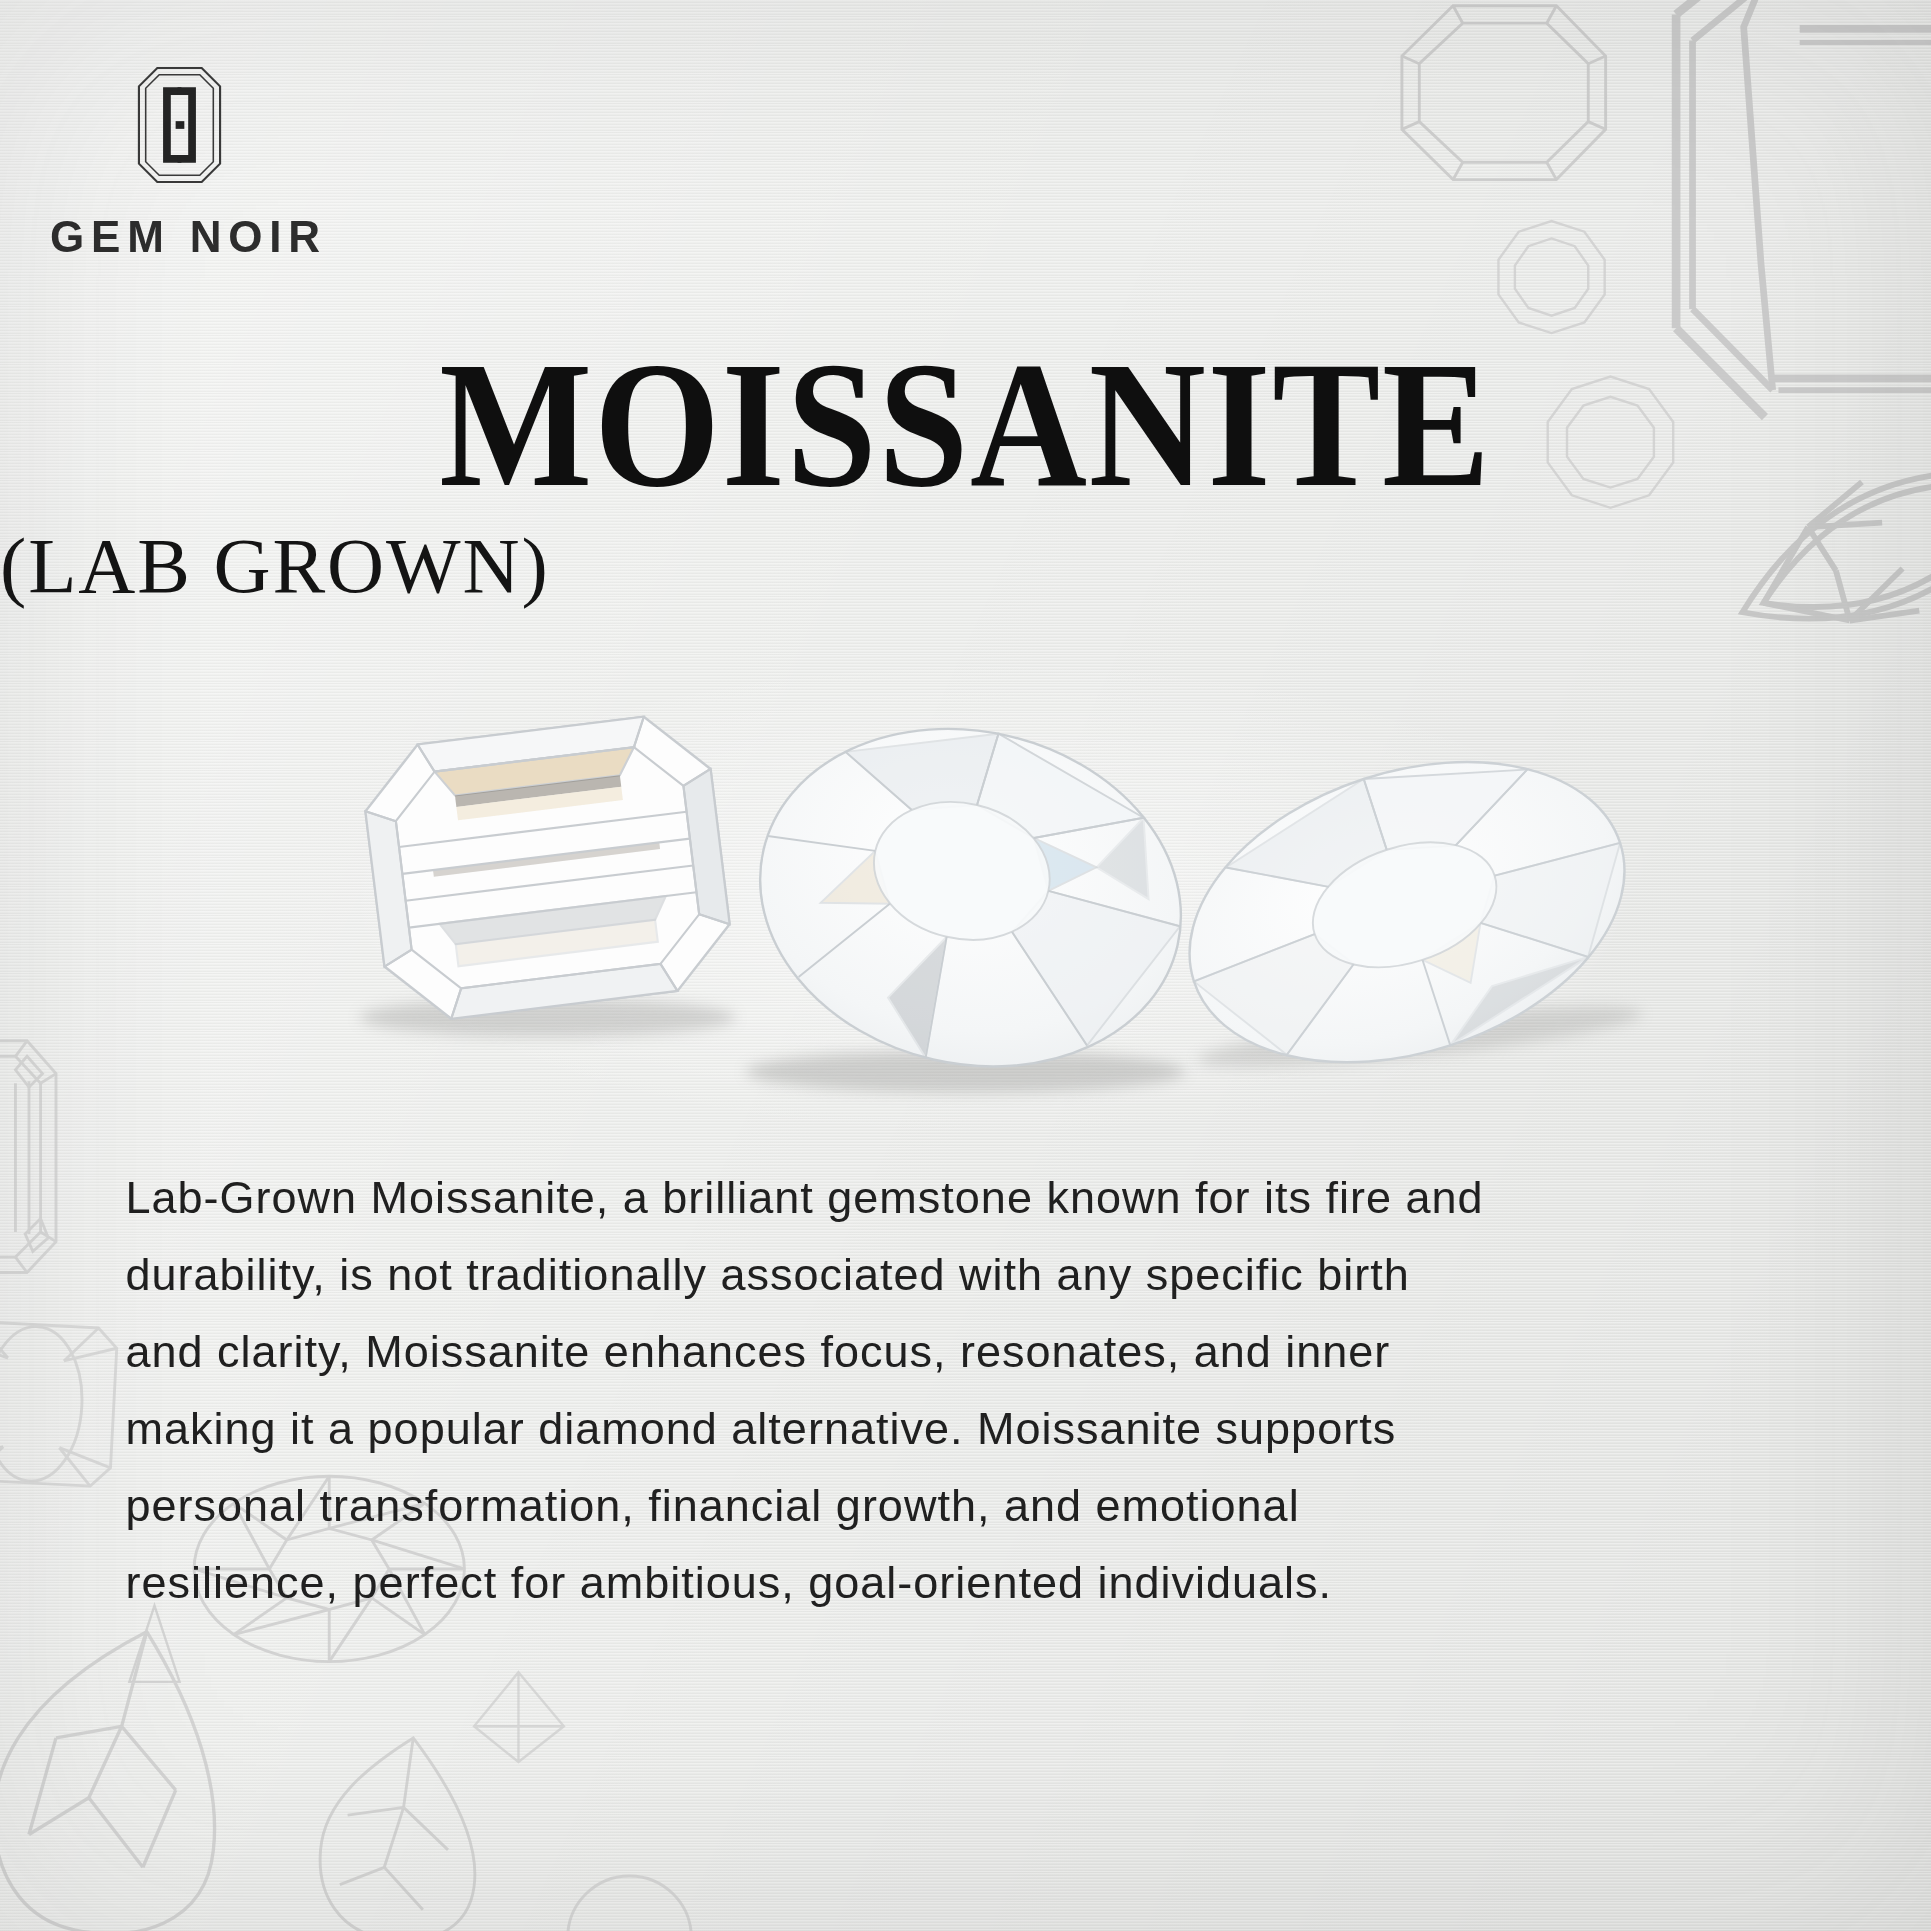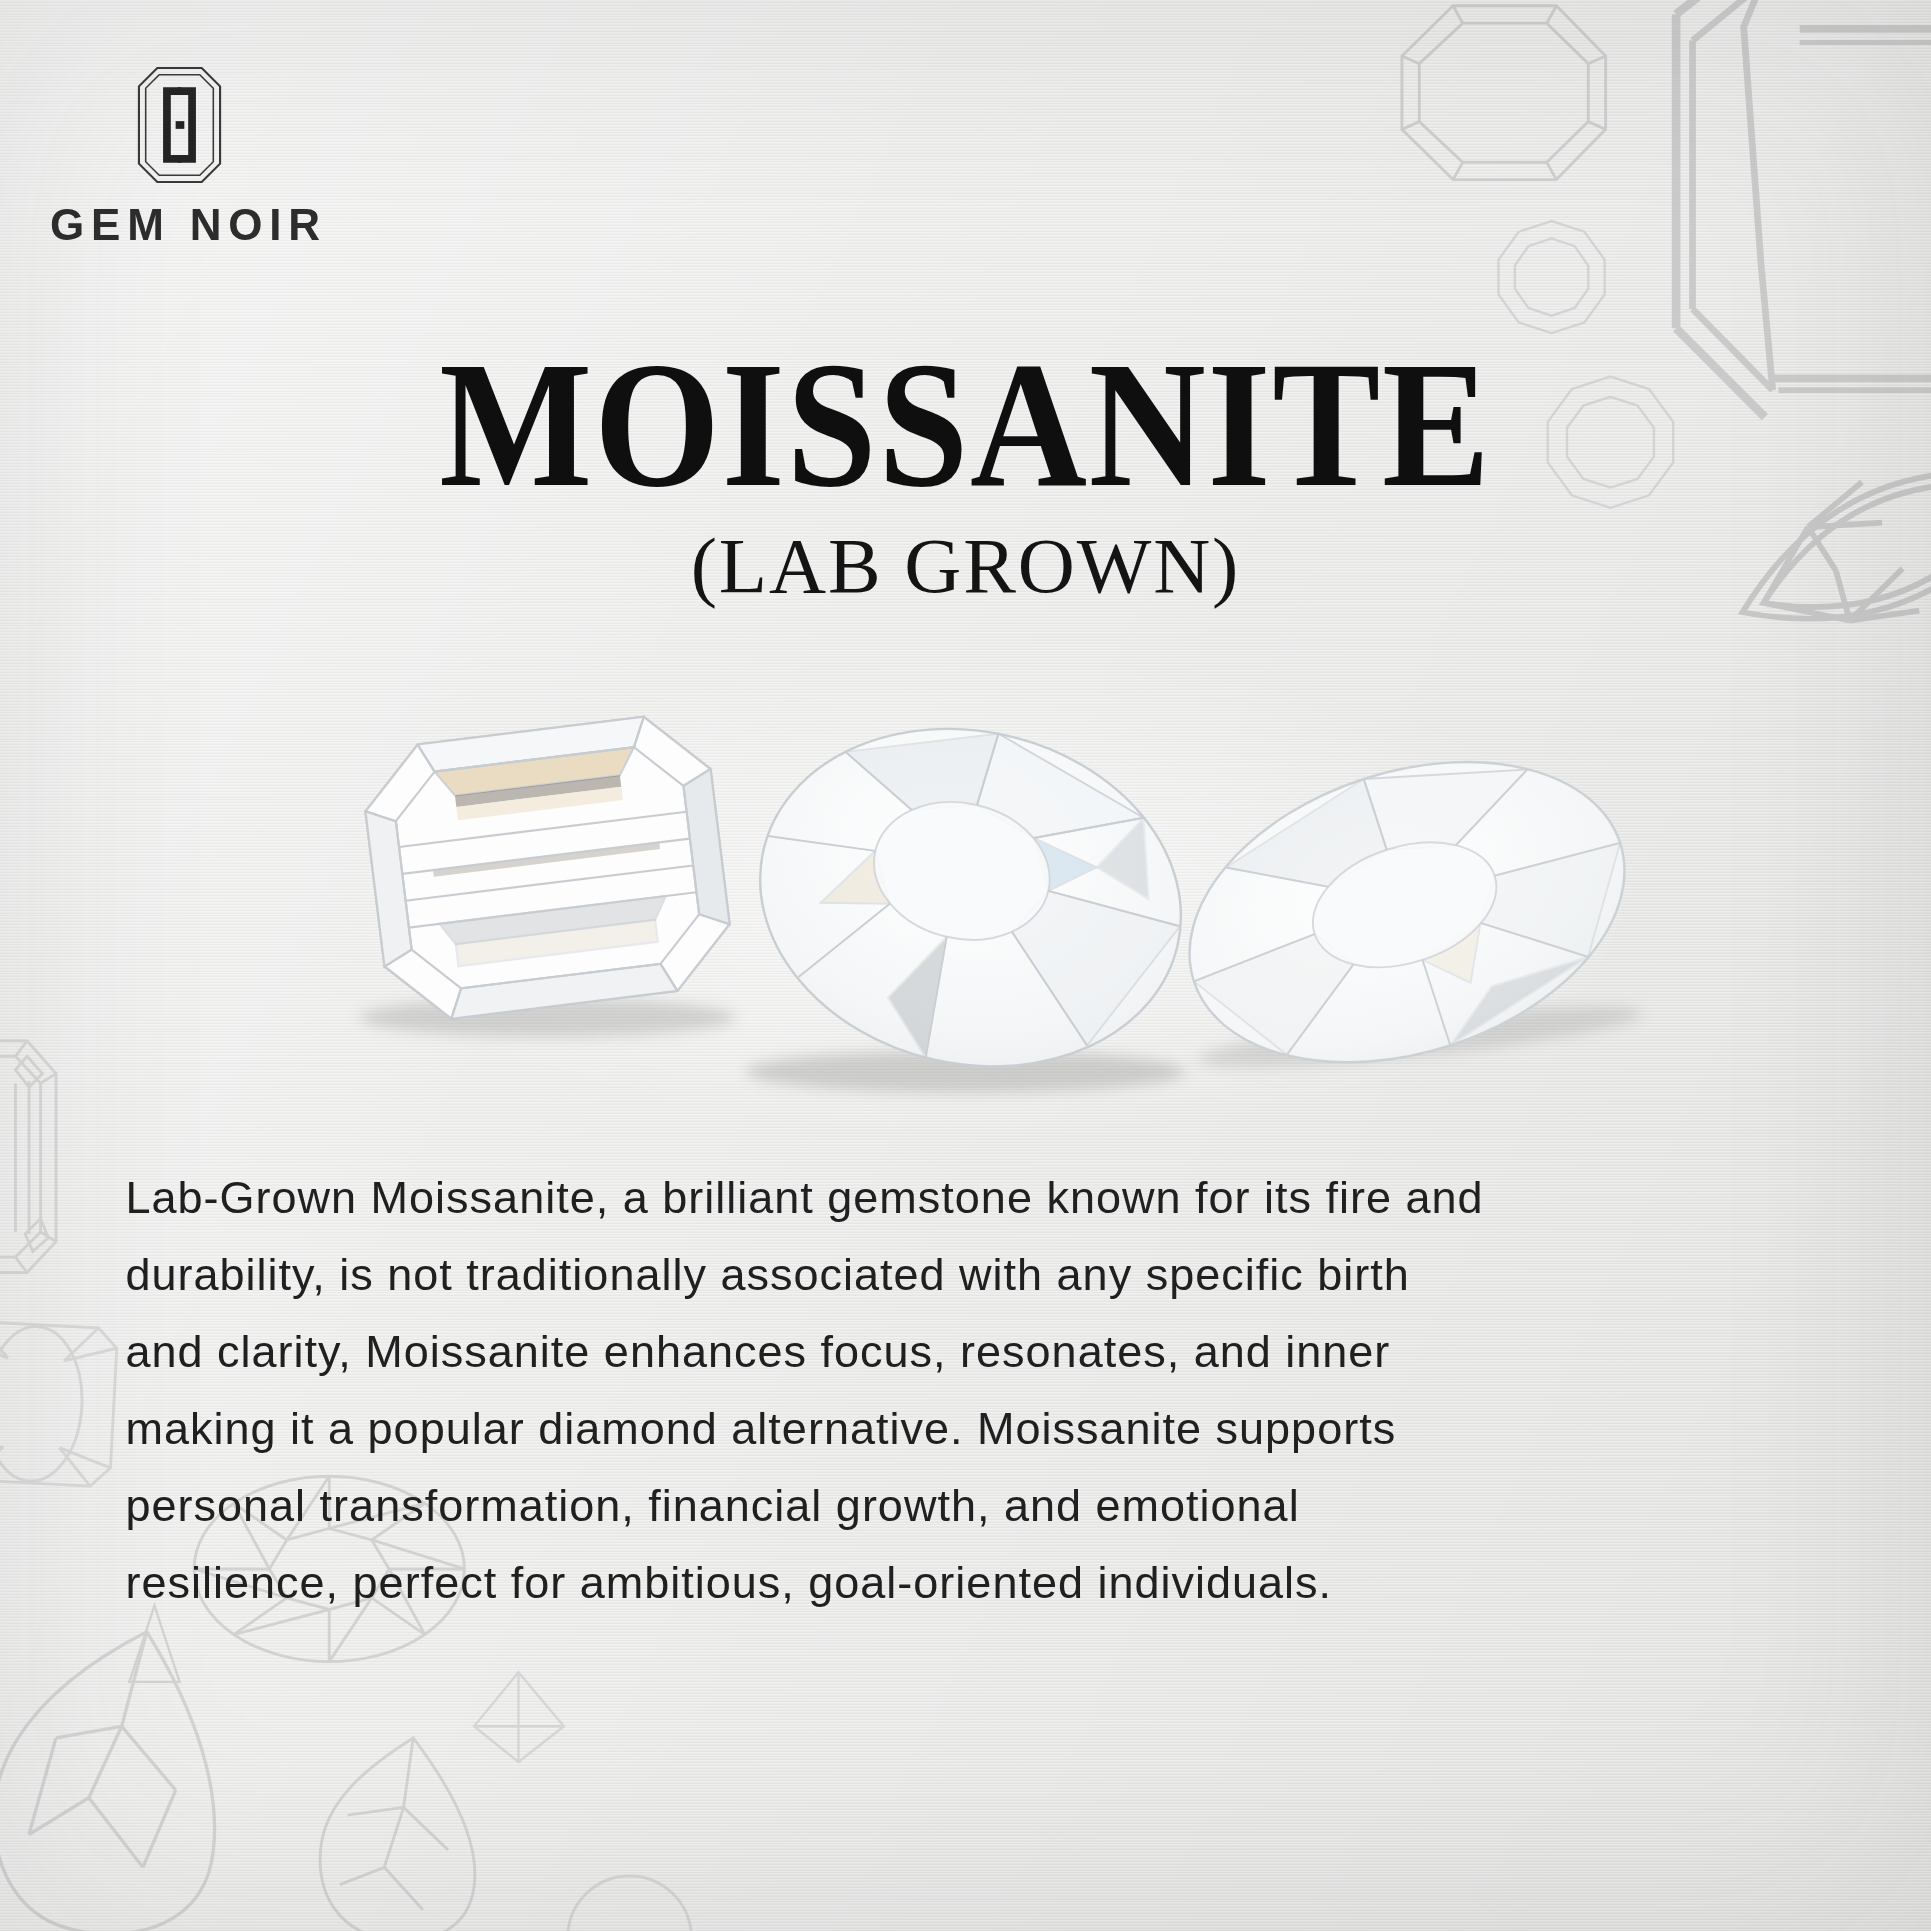--- a/index.html
+++ b/index.html
@@ -12,32 +12,32 @@
       radial-gradient(ellipse 946px 348px at 985px 898px, rgba(255,255,255,.55), rgba(255,255,255,0) 70%),
       linear-gradient(115deg, rgba(255,255,255,.40), rgba(255,255,255,0) 42%, rgba(0,0,0,.035) 88%);
   }
   .poster::after{
     content:""; position:absolute; inset:0; pointer-events:none;
     box-shadow: inset 0 0 232px rgba(50,50,50,.10);
   }
   .bg-decor{position:absolute; left:0; top:0; pointer-events:none;}
   .logo-mark{position:absolute; left:137px; top:66px;}
   .brand-name{
-    position:absolute; left:50px; top:200px; width:406px;
+    position:absolute; left:50px; top:212px; width:406px;
     font-size:44px; font-weight:700; letter-spacing:6.8px; color:#2d2d2d;
   }
   .title{
     position:absolute; left:0; top:335px; width:100%; margin:0;
     text-align:center; font-family:"Liberation Serif", serif;
     font-size:180px; font-weight:700; letter-spacing:1.9px; line-height:1;
     color:#0f0f0f; transform:scaleX(.90); transform-origin:50% 50%;
   }
   .subtitle{
     position:absolute; left:0; top:526px; width:100%;
-    text-align:center; font-family:"Liberation Serif", serif;
+    text-align:left; font-family:"Liberation Serif", serif;
     font-size:79px; font-weight:400; letter-spacing:1.9px; line-height:1;
     color:#141414;
   }
   .gems{position:absolute; left:309px; top:714px; margin:0;}
   .description{
     position:absolute; top:1159px; left:50%; transform:translateX(-50%);
     width:1680px; 
   }
   .desc-line{
     height:77px; line-height:77px; white-space:nowrap;

